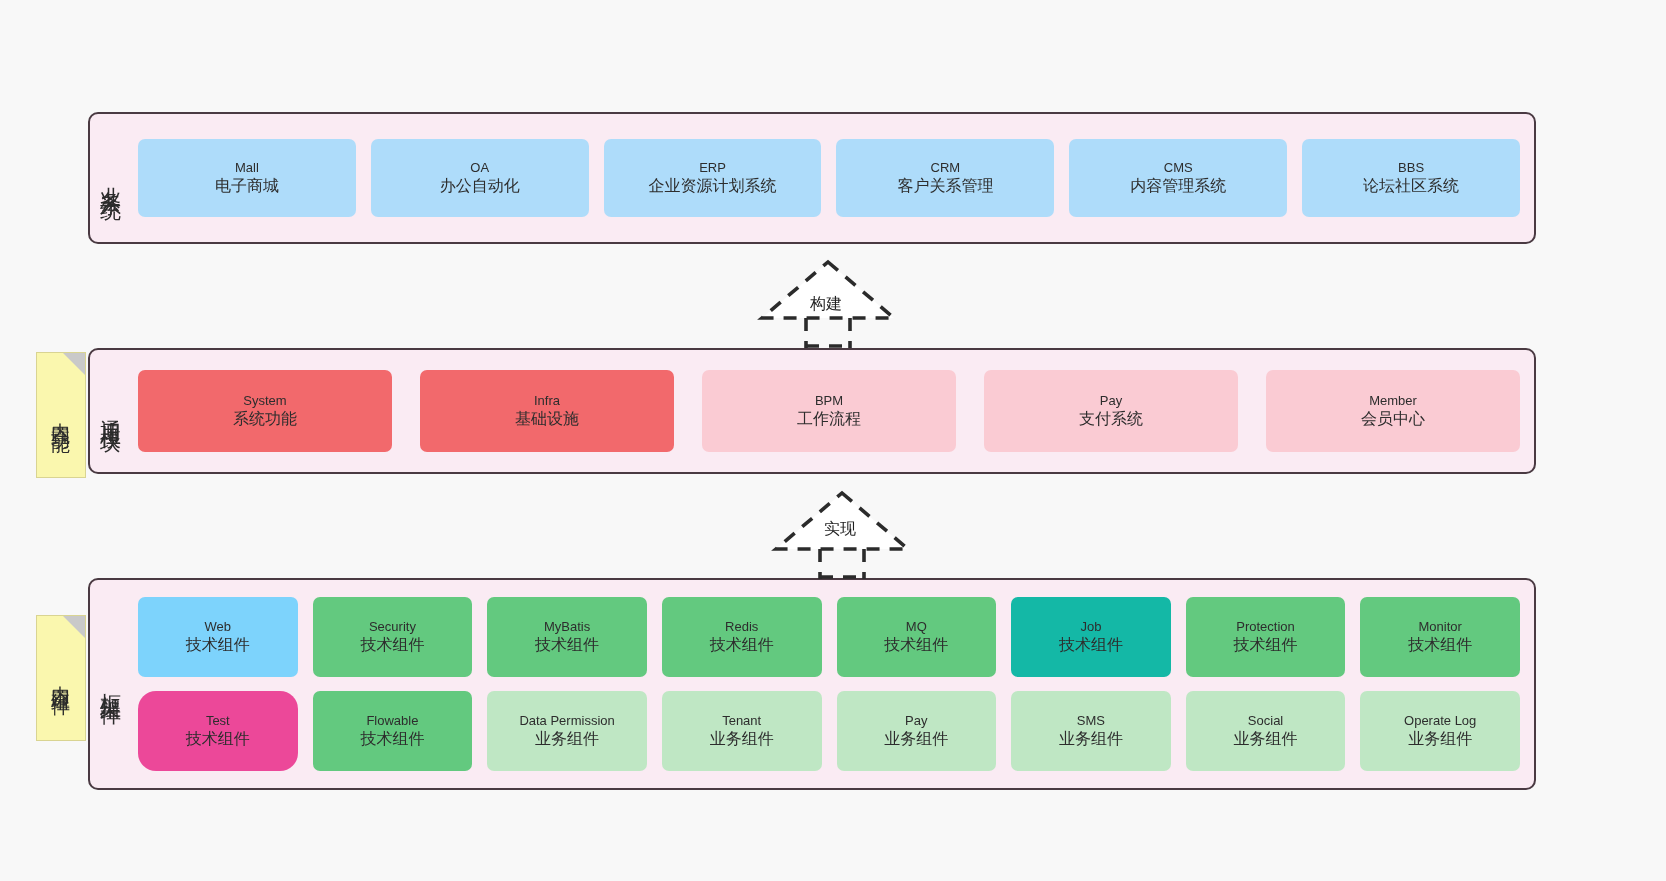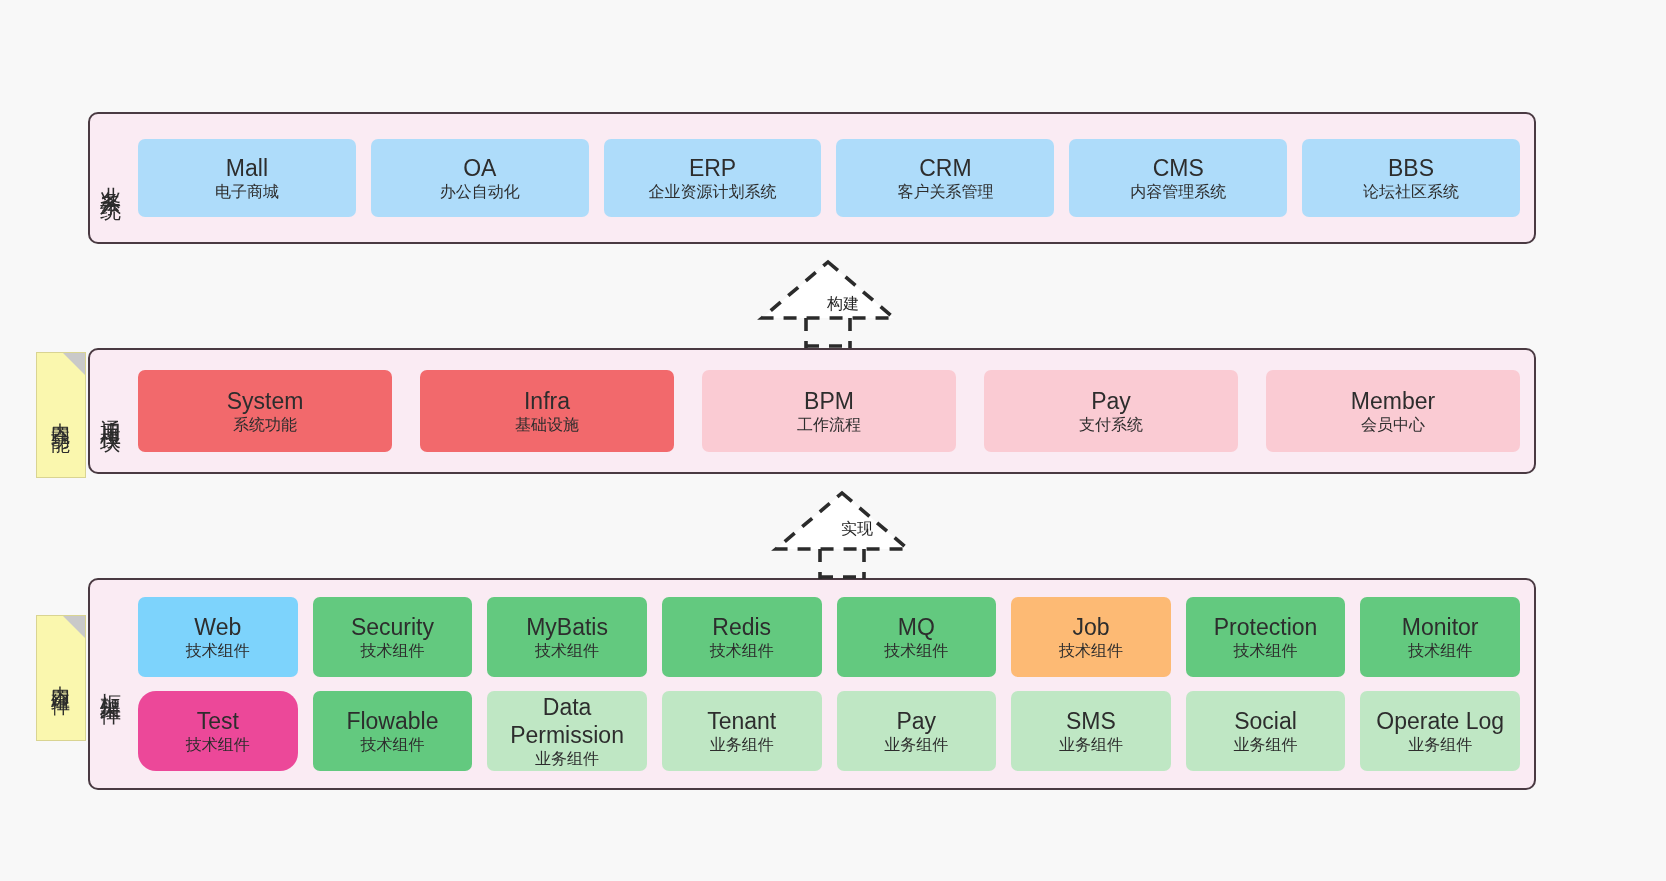--- a/index.html
+++ b/index.html
@@ -55,21 +55,21 @@
     display:flex;
     flex-direction:column;
     align-items:center;
     justify-content:center;
     text-align:center;
     color:#2D2D2D;
     box-sizing:border-box;
     padding:4px 6px;
     line-height:1.22;
   }
-  .cell .en{font-size:23px;}
+  .cell .en{font-size:13px;}
   .cell .cn{font-size:16px;}
 
   
   #layer-business .row{height:78px;}
   #layer-modules .row{height:82px;gap:28px;}
   #layer-framework .row{height:80px;}
 
   
   .note{
     position:absolute;
@@ -99,21 +99,20 @@
   
   .arrow{position:absolute;z-index:3;}
   .arrow svg{display:block;overflow:visible;}
   .arrow-label{
     position:absolute;
     font-size:16px;
     color:#1F1F1F;
     background:transparent;
     white-space:nowrap;
     user-select:none;
-    margin-left:17px;
   }
 </style>
 </head>
 <body>
 
 <div class="stage">
 
   <div class="layer" id="layer-business" style="left:88px;top:112px;width:1448px;height:132px;">
     <div class="layer-label">业务系统</div>
     <div class="layer-body">
@@ -220,21 +219,21 @@
           <span class="cn">技术组件</span>
         </div>
         <div class="cell" style="background:#63C97F;">
           <span class="en">Redis</span>
           <span class="cn">技术组件</span>
         </div>
         <div class="cell" style="background:#63C97F;">
           <span class="en">MQ</span>
           <span class="cn">技术组件</span>
         </div>
-        <div class="cell" style="background:#fdba74;">
+        <div class="cell" style="background:#14b8a6;">
           <span class="en">Job</span>
           <span class="cn">技术组件</span>
         </div>
         <div class="cell" style="background:#63C97F;">
           <span class="en">Protection</span>
           <span class="cn">技术组件</span>
         </div>
         <div class="cell" style="background:#63C97F;">
           <span class="en">Monitor</span>
           <span class="cn">技术组件</span>

